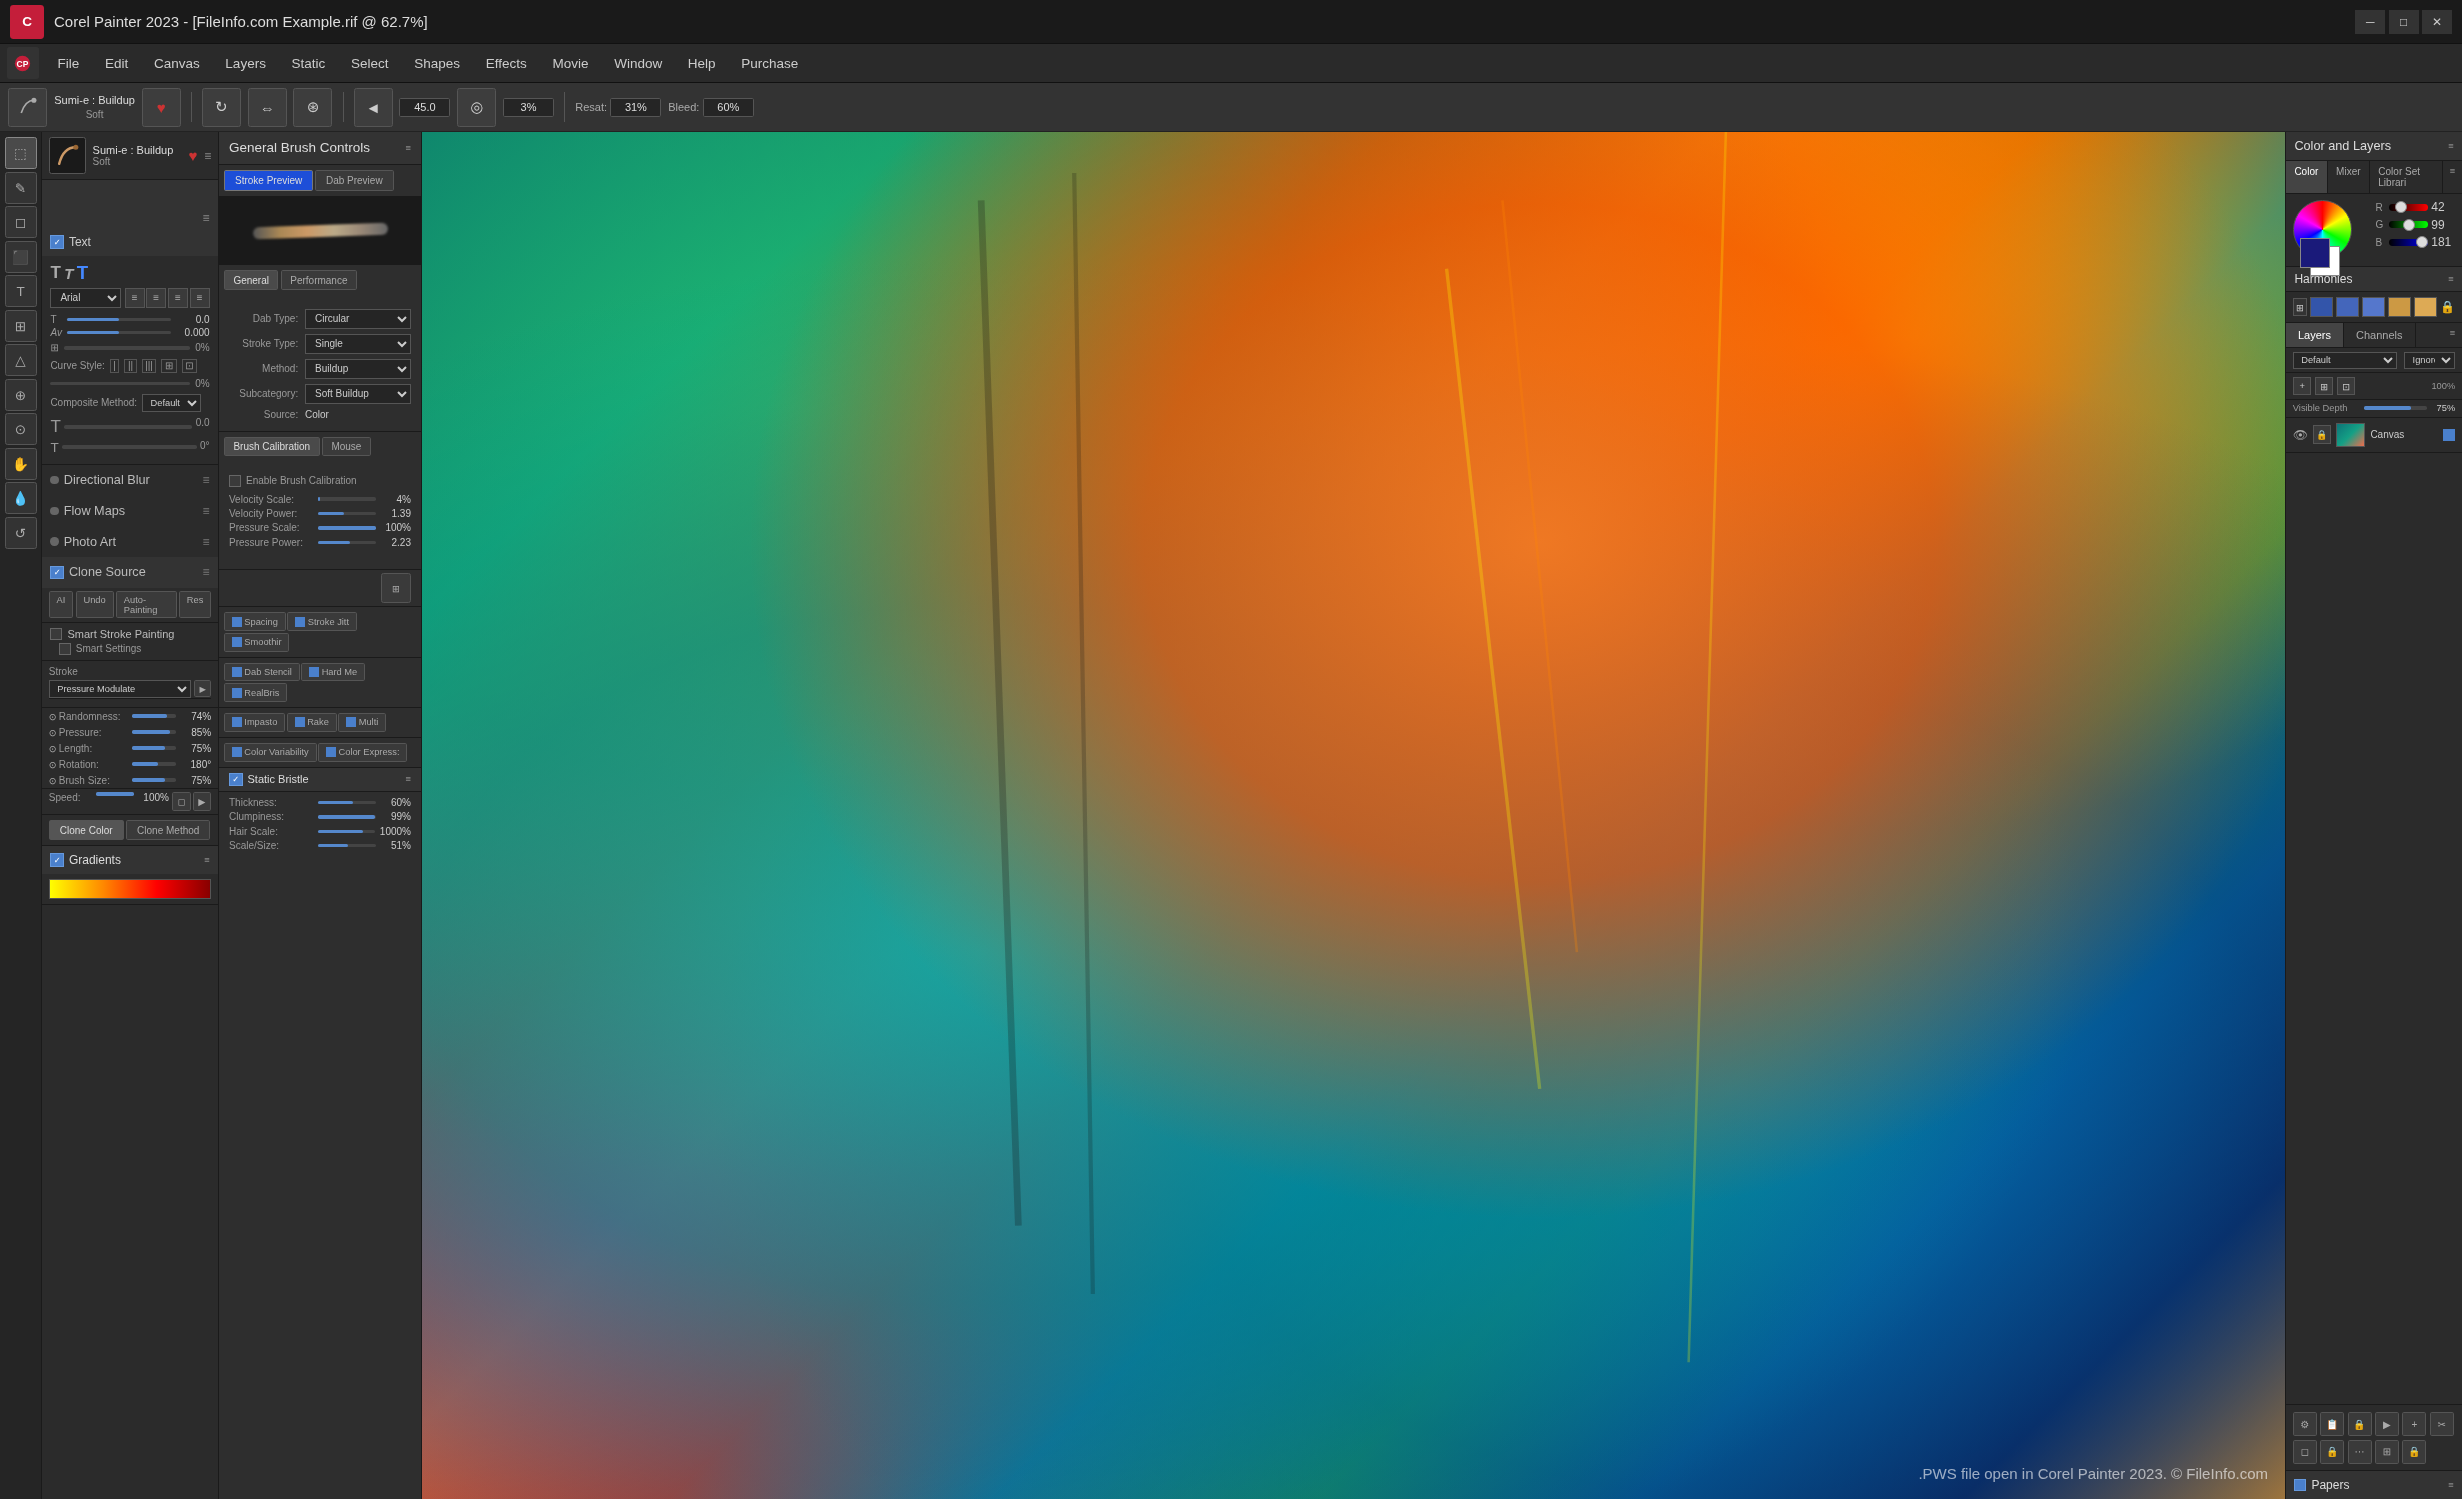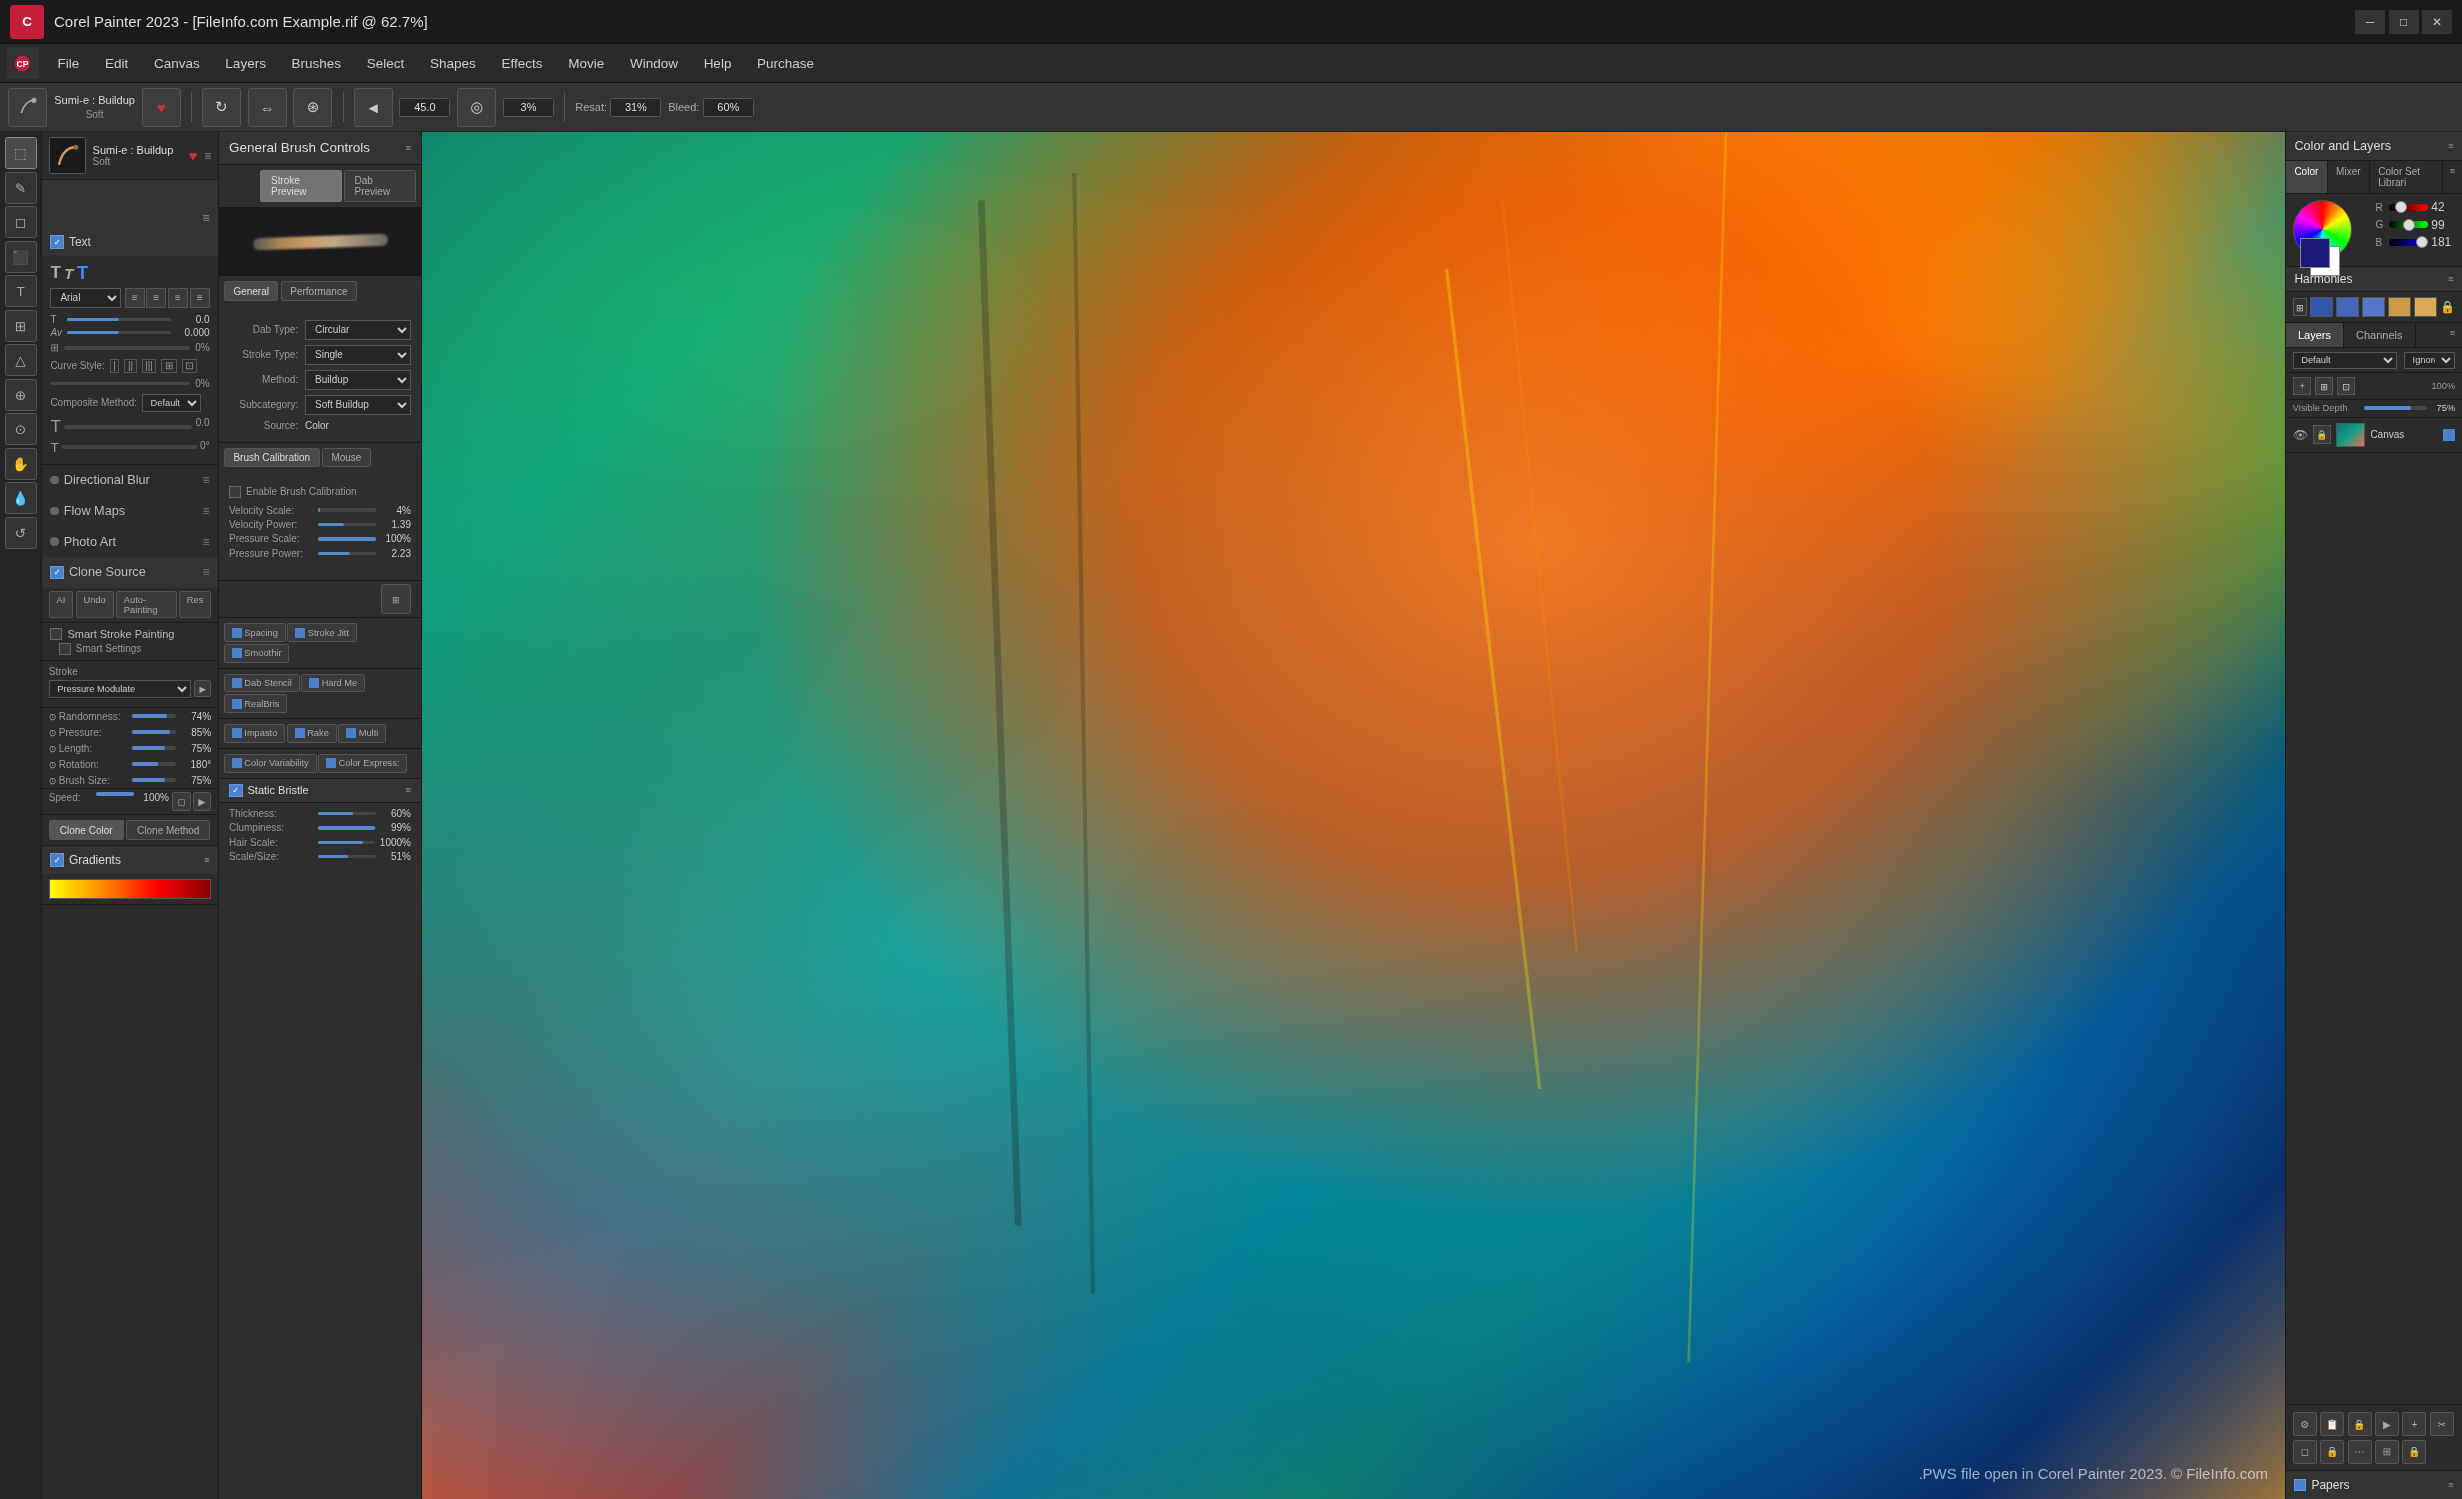--- a/index.html
+++ b/index.html
@@ -59,21 +59,21 @@
     .nav-item-menu { color: #777; font-size: 12px; }
     
     
     #middle-panel { width: 203px; background: #2e2e2e; border-right: 0.8px solid #1a1a1a; overflow-y: auto; flex-shrink: 0; }
     
     .ctrl-panel-header { background: #333; padding: 8.4px 10px; display: flex; align-items: center; justify-content: space-between; border-bottom: 0.8px solid #1a1a1a; }
     .ctrl-panel-title { font-size: 13.5px; color: #ddd; font-weight: 500; }
     
     .tab-row { display: flex; gap: 1.7px; padding: 5px; background: #2e2e2e; border-bottom: 0.8px solid #1a1a1a; }
     .tab-btn { padding: 4.2px 10px; background: #3a3a3a; border: 0.8px solid #555; color: #aaa; font-size: 10px; cursor: pointer; border-radius: 1.7px; }
-    .tab-btn.active { background: #737373; color: #ddd; border-color: #777; margin-left: 36px; }
+    .tab-btn.active { background: #1d4ed8; color: #ddd; border-color: #777; }
     
     
     .brush-preview-canvas { width: 100%; height: 68px; background: #1a1a1a; display: flex; align-items: center; justify-content: center; position: relative; overflow: hidden; }
     .brush-stroke-preview { width: 135px; height: 12px; background: linear-gradient(to right, #555, #aa8855, #cc9966, #bbaa88, #998877, #666); border-radius: 6px; transform: rotate(-2deg); filter: blur(0.8px); }
     
     .ctrl-section { padding: 6.8px 10px; border-bottom: 0.8px solid #1a1a1a; }
     .ctrl-tab-row { display: flex; gap: 2.5px; margin-bottom: 6.8px; }
     .ctrl-tab { padding: 3.4px 8.4px; background: #3a3a3a; border: 0.8px solid #555; color: #aaa; font-size: 10px; cursor: pointer; border-radius: 1.7px; }
     .ctrl-tab.active { background: #4a4a4a; color: #ddd; }
     
@@ -246,21 +246,21 @@
   <div class="menu-icon">
     <svg width="17" height="17" viewBox="0 0 20 20" style="font-size:11px">
         <circle cx="10" cy="10" r="9" fill="#c41e3a"></circle>
         <text x="10" y="14" text-anchor="middle" fill="white" font-size="10" font-weight="bold">CP</text>
       </svg>
   </div>
   <div class="menu-item">File</div>
   <div class="menu-item">Edit</div>
   <div class="menu-item">Canvas</div>
   <div class="menu-item">Layers</div>
-  <div class="menu-item">Brushes</div>
+  <div class="menu-item">Static</div>
   <div class="menu-item">Select</div>
   <div class="menu-item">Shapes</div>
   <div class="menu-item">Effects</div>
   <div class="menu-item">Movie</div>
   <div class="menu-item">Window</div>
   <div class="menu-item">Help</div>
   <div class="menu-item">Purchase</div>
 </div>
 
 <div id="toolbar">

